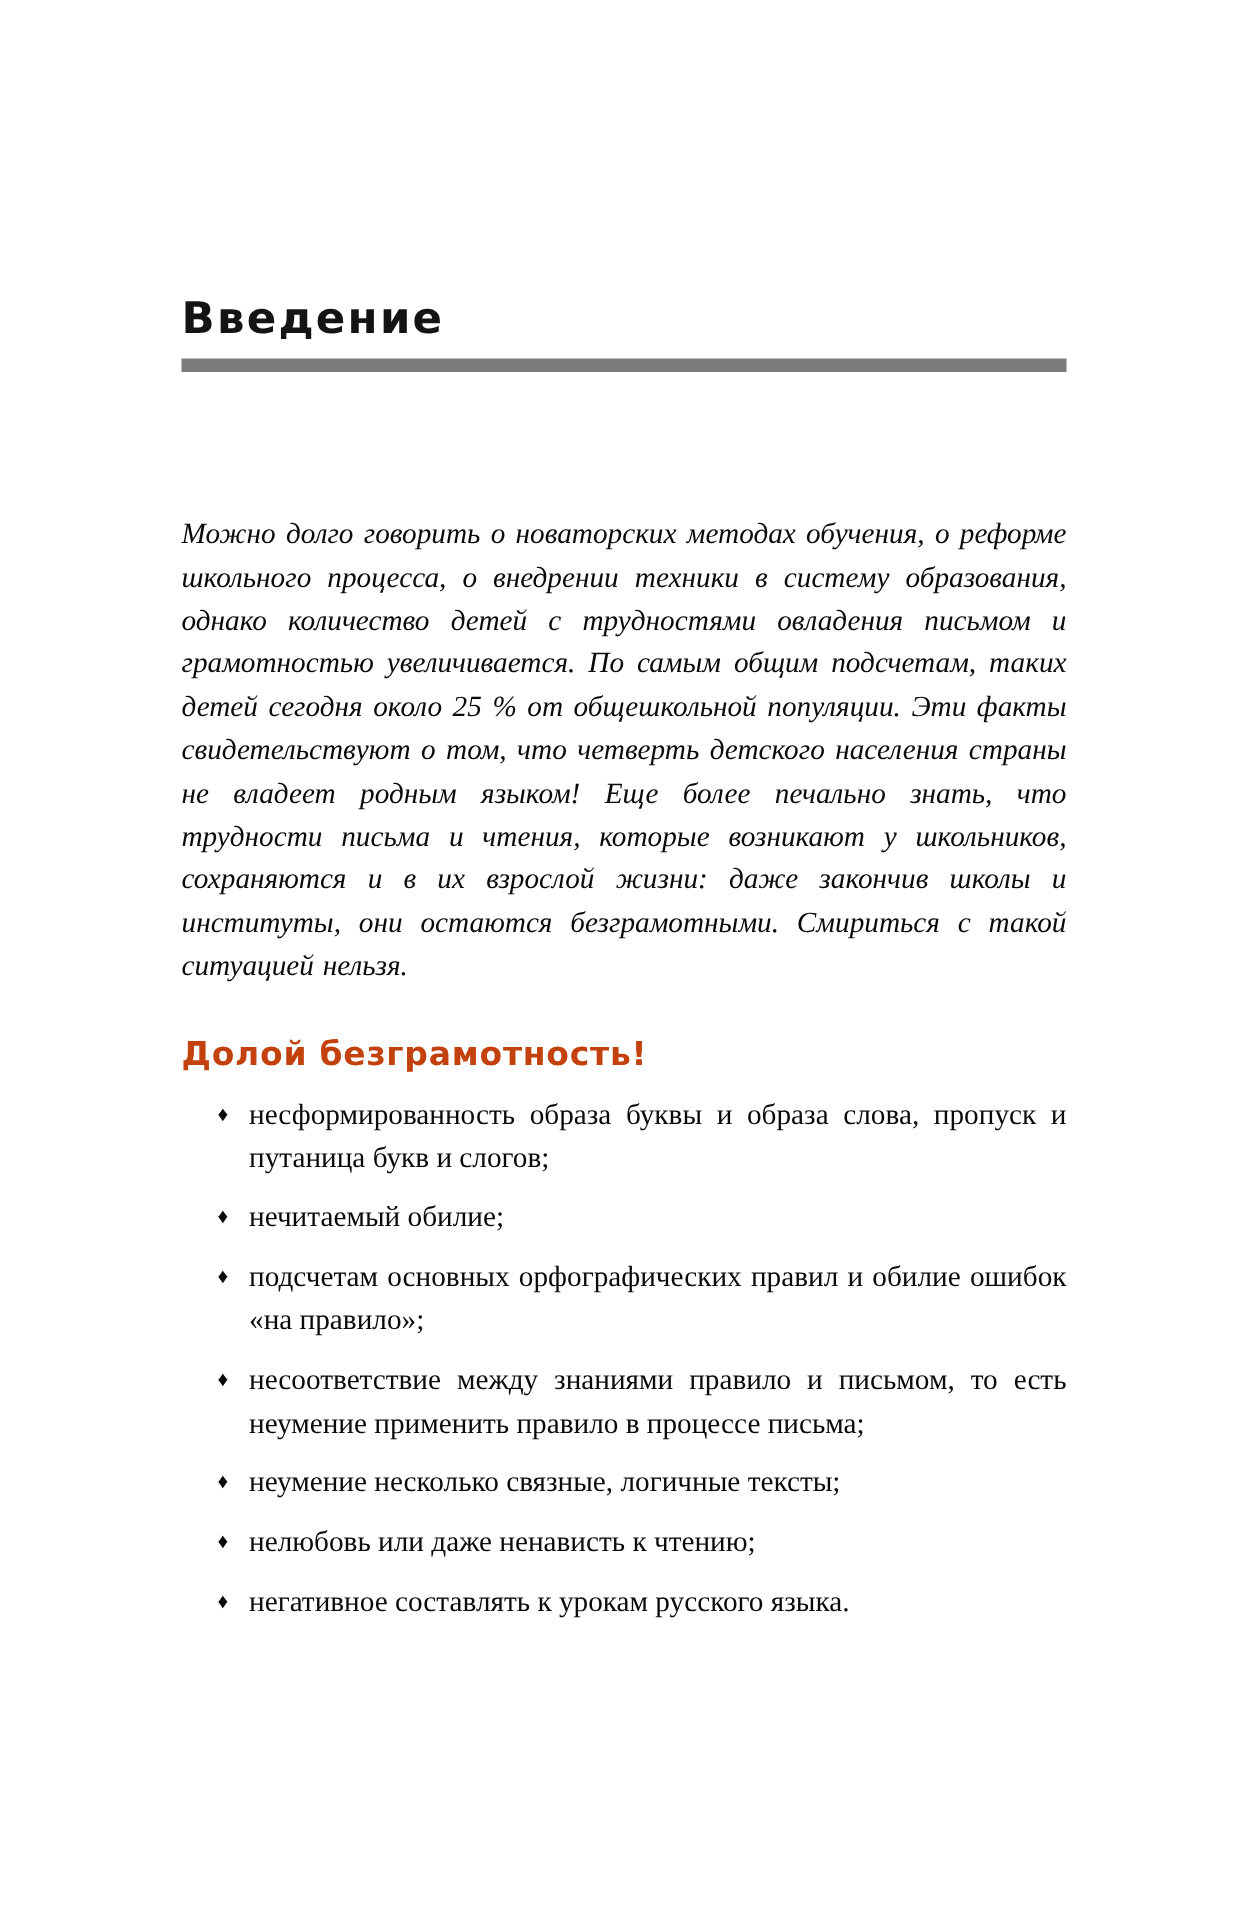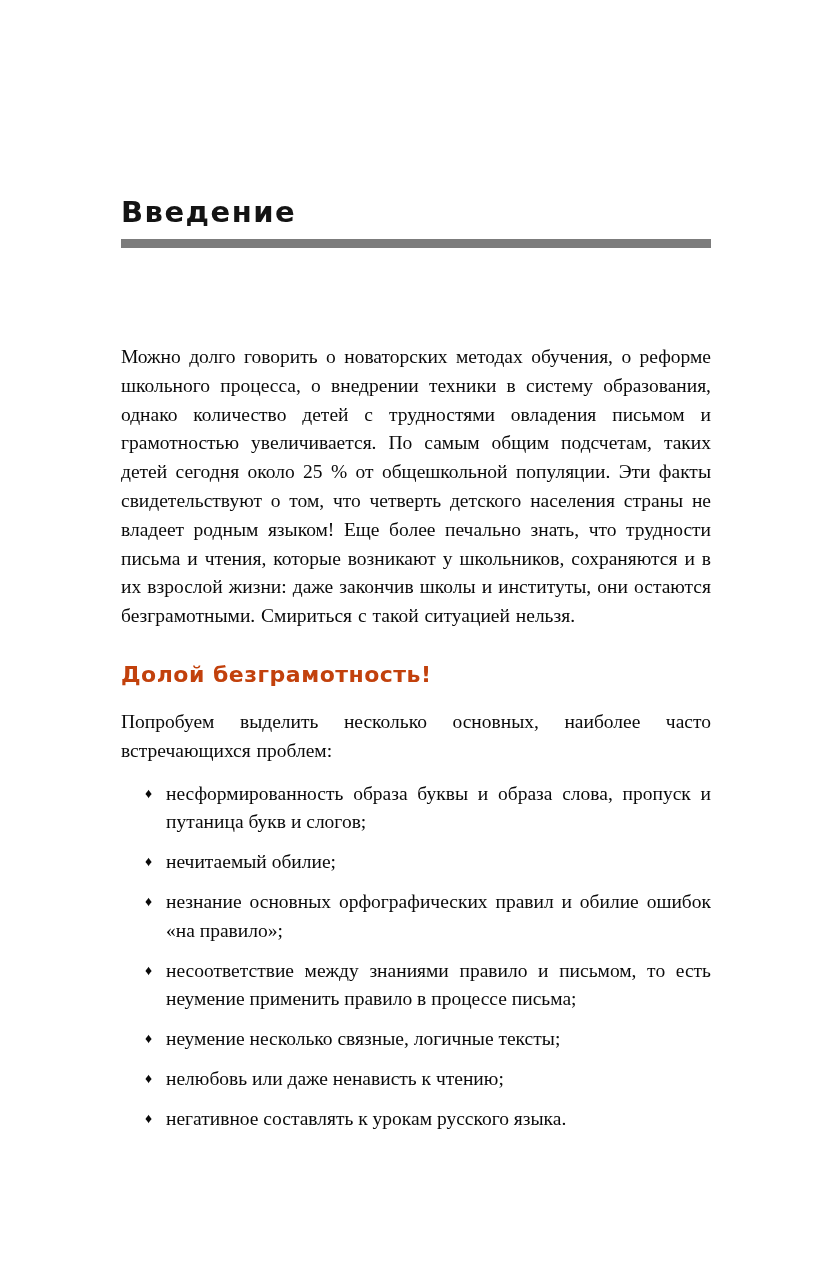--- a/index.html
+++ b/index.html
@@ -37,20 +37,21 @@
     }
     .body-para {
       font-size: 19.5px;
       line-height: 28.8px;
       text-align: justify;
       hyphens: auto;
       word-spacing: 1px;
     }
     .first-para {
       margin-top: 95px;
+      font-style: italic;
     }
     .section-heading {
       font-family: "DejaVu Sans", sans-serif;
       font-weight: 700;
       font-size: 22px;
       letter-spacing: 0.5px;
       color: #c2410c;
       margin-top: 31px;
     }
     .list-intro {
@@ -87,34 +88,33 @@
   <div class="content">
 
     <h1 class="chapter-title">Введение</h1>
 
     <div class="title-rule"></div>
 
     <p class="body-para first-para">Можно долго говорить о новаторских методах обучения, о реформе школьного процесса, о внедрении техники в систему образования, однако количество детей с трудностями овладения письмом и грамотностью увеличивается. По самым общим подсчетам, таких детей сегодня около 25 % от общешкольной популяции. Эти факты свидетельствуют о том, что четверть детского населения страны не владеет родным языком! Еще более печально знать, что трудности письма и чтения, которые возникают у школьников, сохраняются и в их взрослой жизни: даже закончив школы и институты, они остаются безграмотными. Смириться с такой ситуацией нельзя.</p>
 
     <h2 class="section-heading">Долой безграмотность!</h2>
 
-    <p class="body-para list-intro">Попробуем выделить несколько основных, наиболее часто встречающихся проблем:</p>
 
     <ul class="problem-list">
       <li class="list-item">
         <span class="bullet">♦</span>
         <span class="item-text">несформированность образа буквы и образа слова, пропуск и путаница букв и слогов;</span>
       </li>
       <li class="list-item">
         <span class="bullet">♦</span>
         <span class="item-text">нечитаемый обилие;</span>
       </li>
       <li class="list-item">
         <span class="bullet">♦</span>
-        <span class="item-text">незнание основных орфографических правил и обилие ошибок «на правило»;</span>
+        <span class="item-text">подсчетам основных орфографических правил и обилие ошибок «на правило»;</span>
       </li>
       <li class="list-item">
         <span class="bullet">♦</span>
         <span class="item-text">несоответствие между знаниями правило и письмом, то есть неумение применить правило в процессе письма;</span>
       </li>
       <li class="list-item">
         <span class="bullet">♦</span>
         <span class="item-text">неумение несколько связные, логичные тексты;</span>
       </li>
       <li class="list-item">

